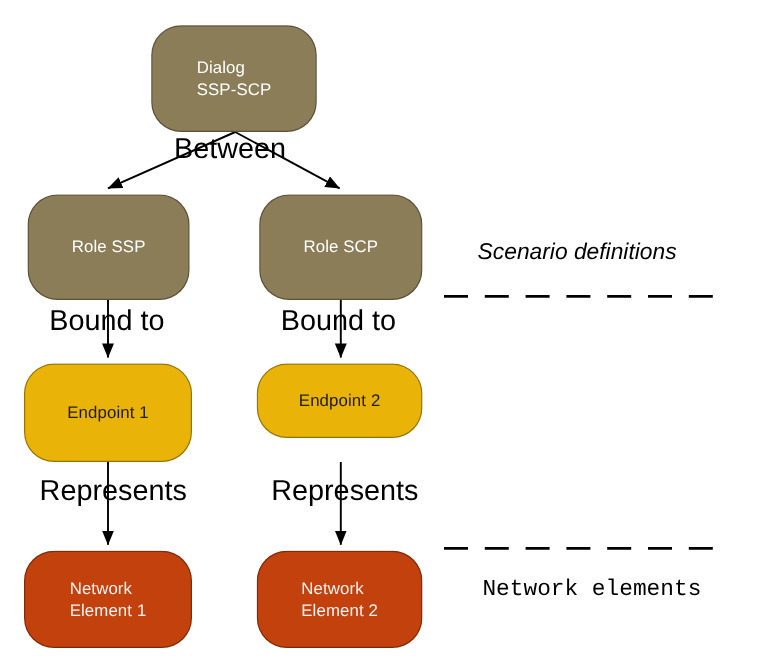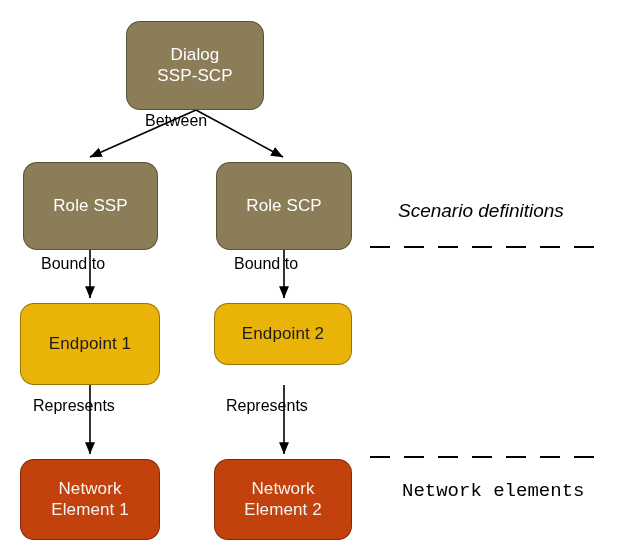--- a/index.html
+++ b/index.html
@@ -15,27 +15,26 @@
   #canvas {
     position: relative;
     width: 640px;
     height: 559px;
     background: #ffffff;
     overflow: hidden;
   }
   .node {
     position: absolute;
     box-sizing: border-box;
-    border-radius: 14px;
+    border-radius: 25px;
     display: flex;
     align-items: center;
     justify-content: center;
-    text-align: center;
     line-height: 1.22;
-    font-size: 17px;
+    font-size: 14px;
     letter-spacing: 0.1px;
     white-space: pre-line;
     border: 1px solid rgba(0,0,0,0.35);
   }
   .node-dialog,
   .node-role {
     background: #8a7d58;
     color: #ffffff;
   }
   .node-endpoint {
@@ -52,21 +51,21 @@
   #node-role-ssp    { left: 23px;  top: 162px; width: 135px; height: 88px; }
   #node-role-scp    { left: 216px; top: 162px; width: 136px; height: 88px; }
   #node-endpoint-1  { left: 20px;  top: 303px; width: 140px; height: 82px; }
   #node-endpoint-2  { left: 214px; top: 303px; width: 138px; height: 62px; }
   #node-network-1   { left: 20px;  top: 459px; width: 140px; height: 81px; }
   #node-network-2   { left: 214px; top: 459px; width: 138px; height: 81px; }
 
   
   .edge-label {
     position: absolute;
-    font-size: 16px;
+    font-size: 24px;
     color: #000000;
     white-space: nowrap;
     line-height: 1;
     text-align: right;
   }
   #edge-label-between     { left: 145px; top: 113px; }
   #edge-label-bound-1     { left: 41px;  top: 256px; }
   #edge-label-bound-2     { left: 234px; top: 256px; }
   #edge-label-represents-1{ left: 33px;  top: 398px; }
   #edge-label-represents-2{ left: 226px; top: 398px; }

